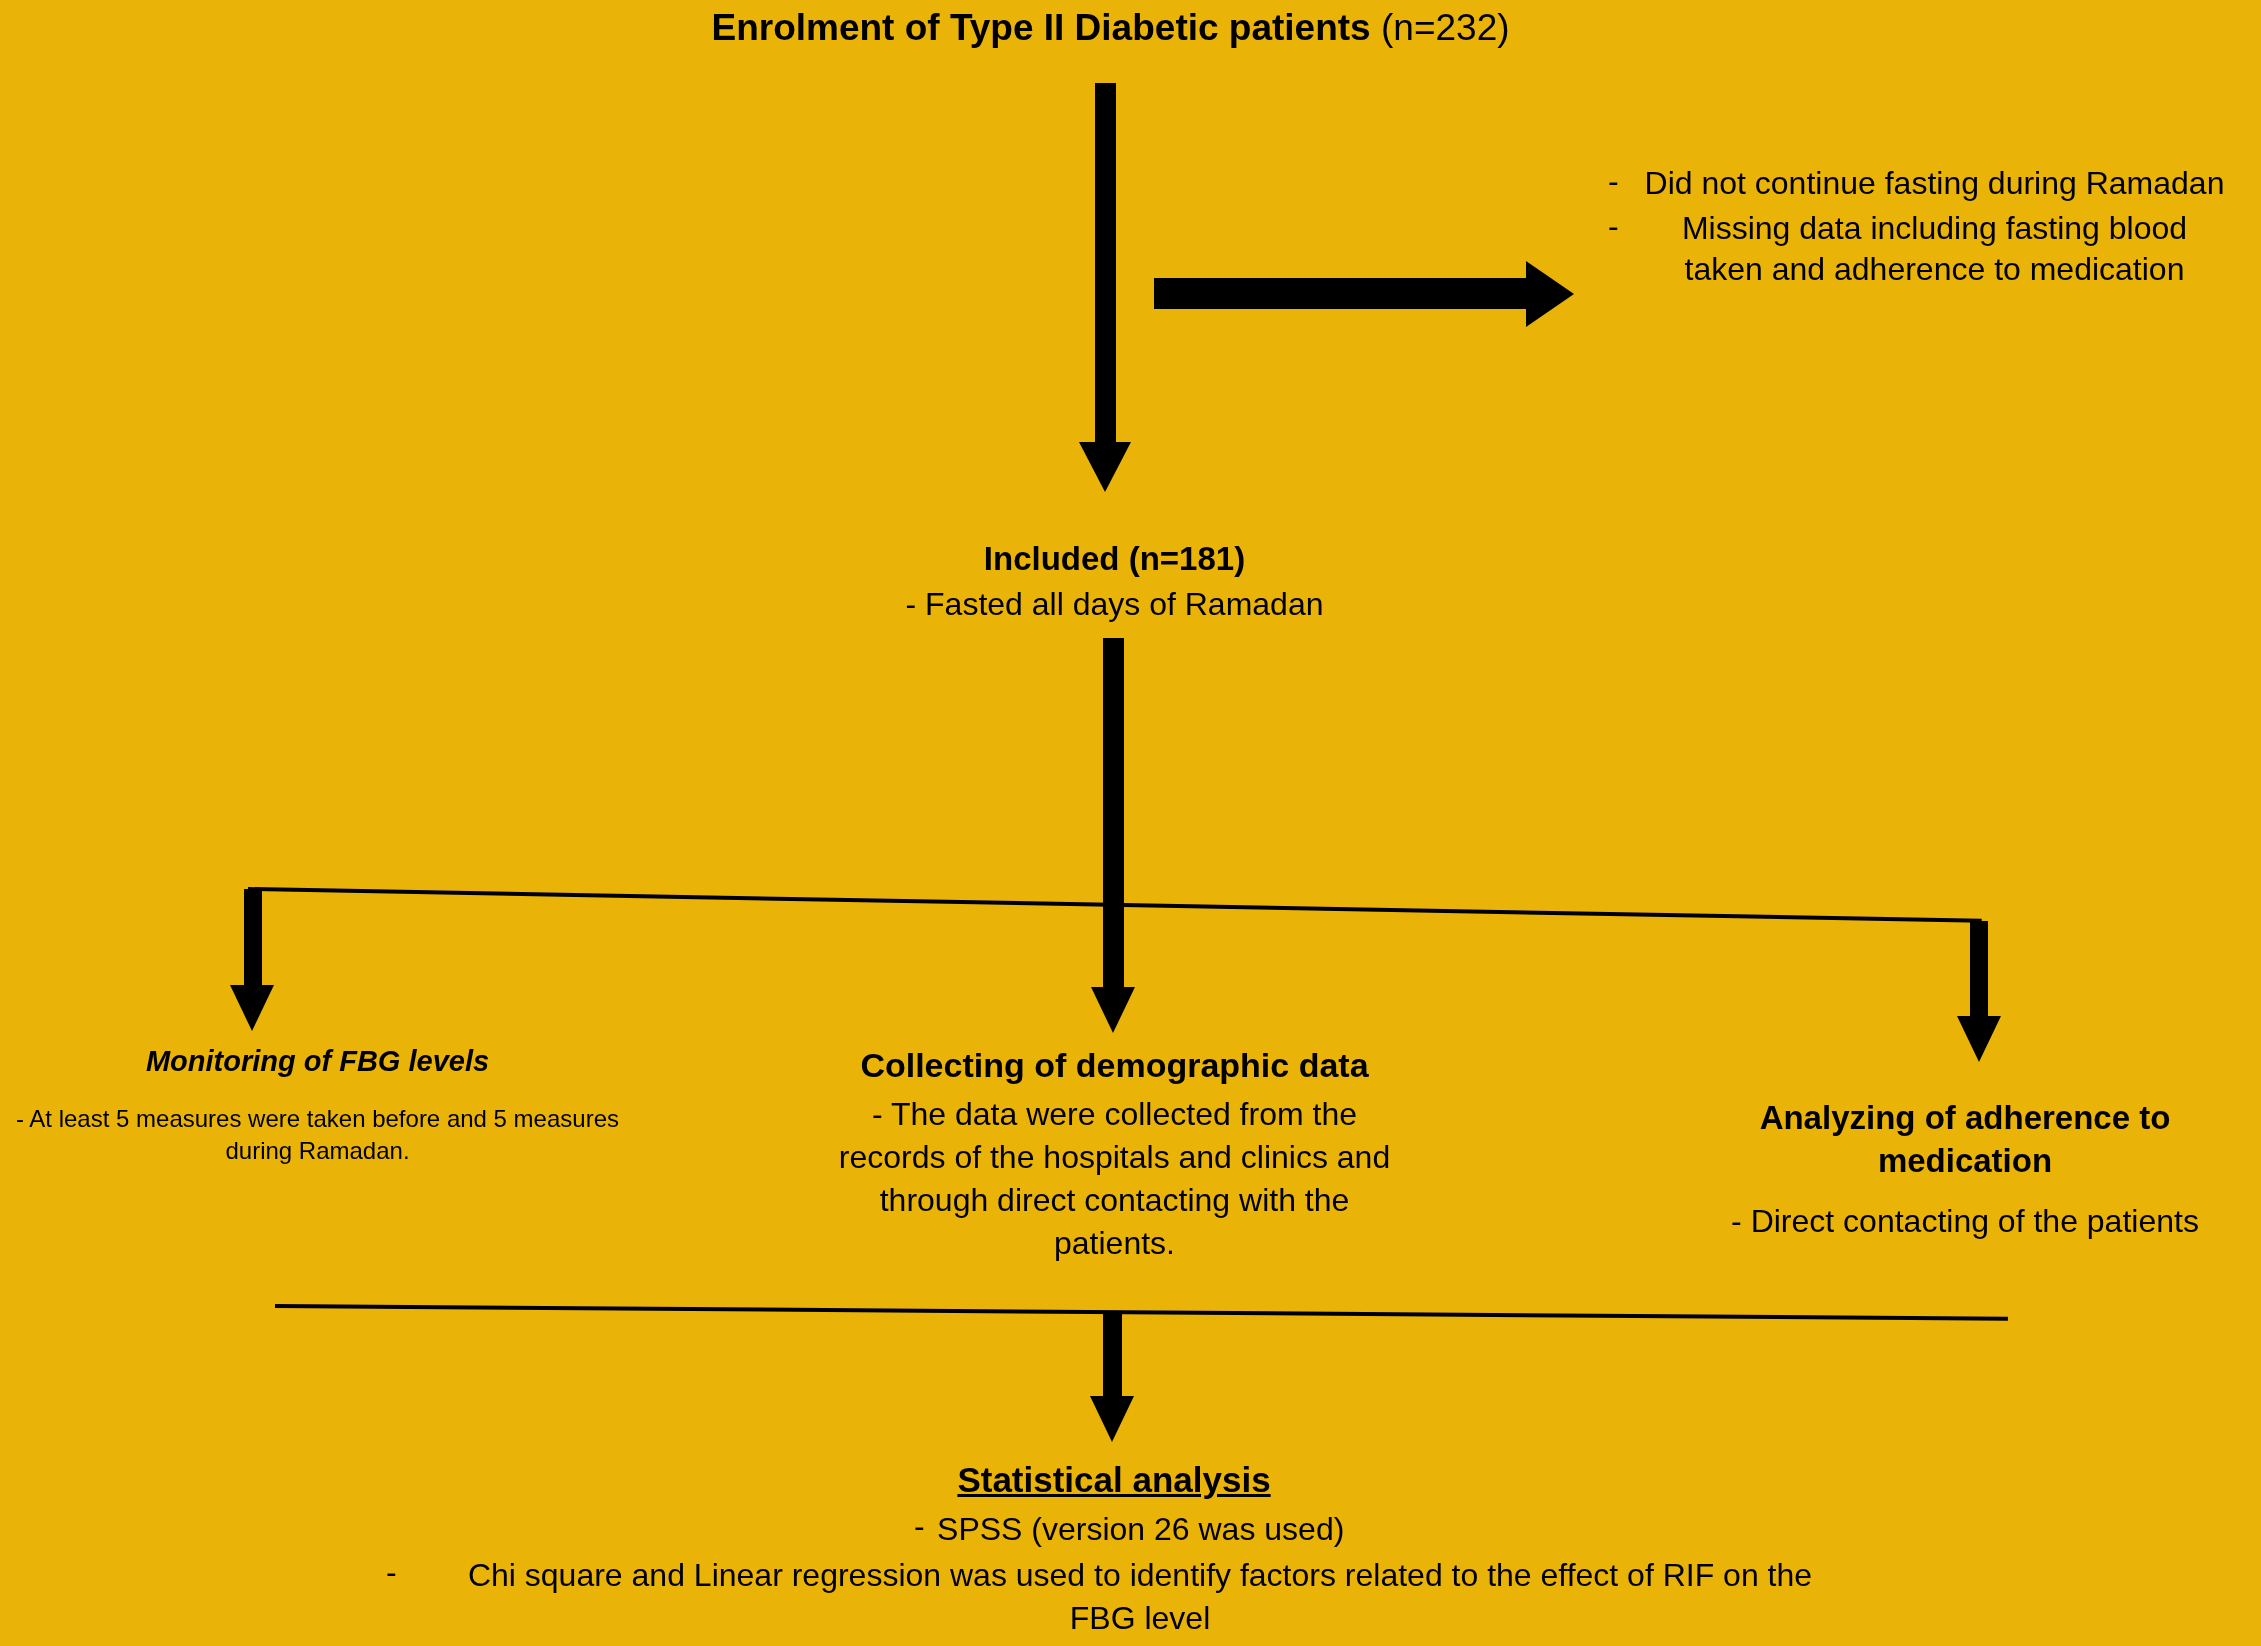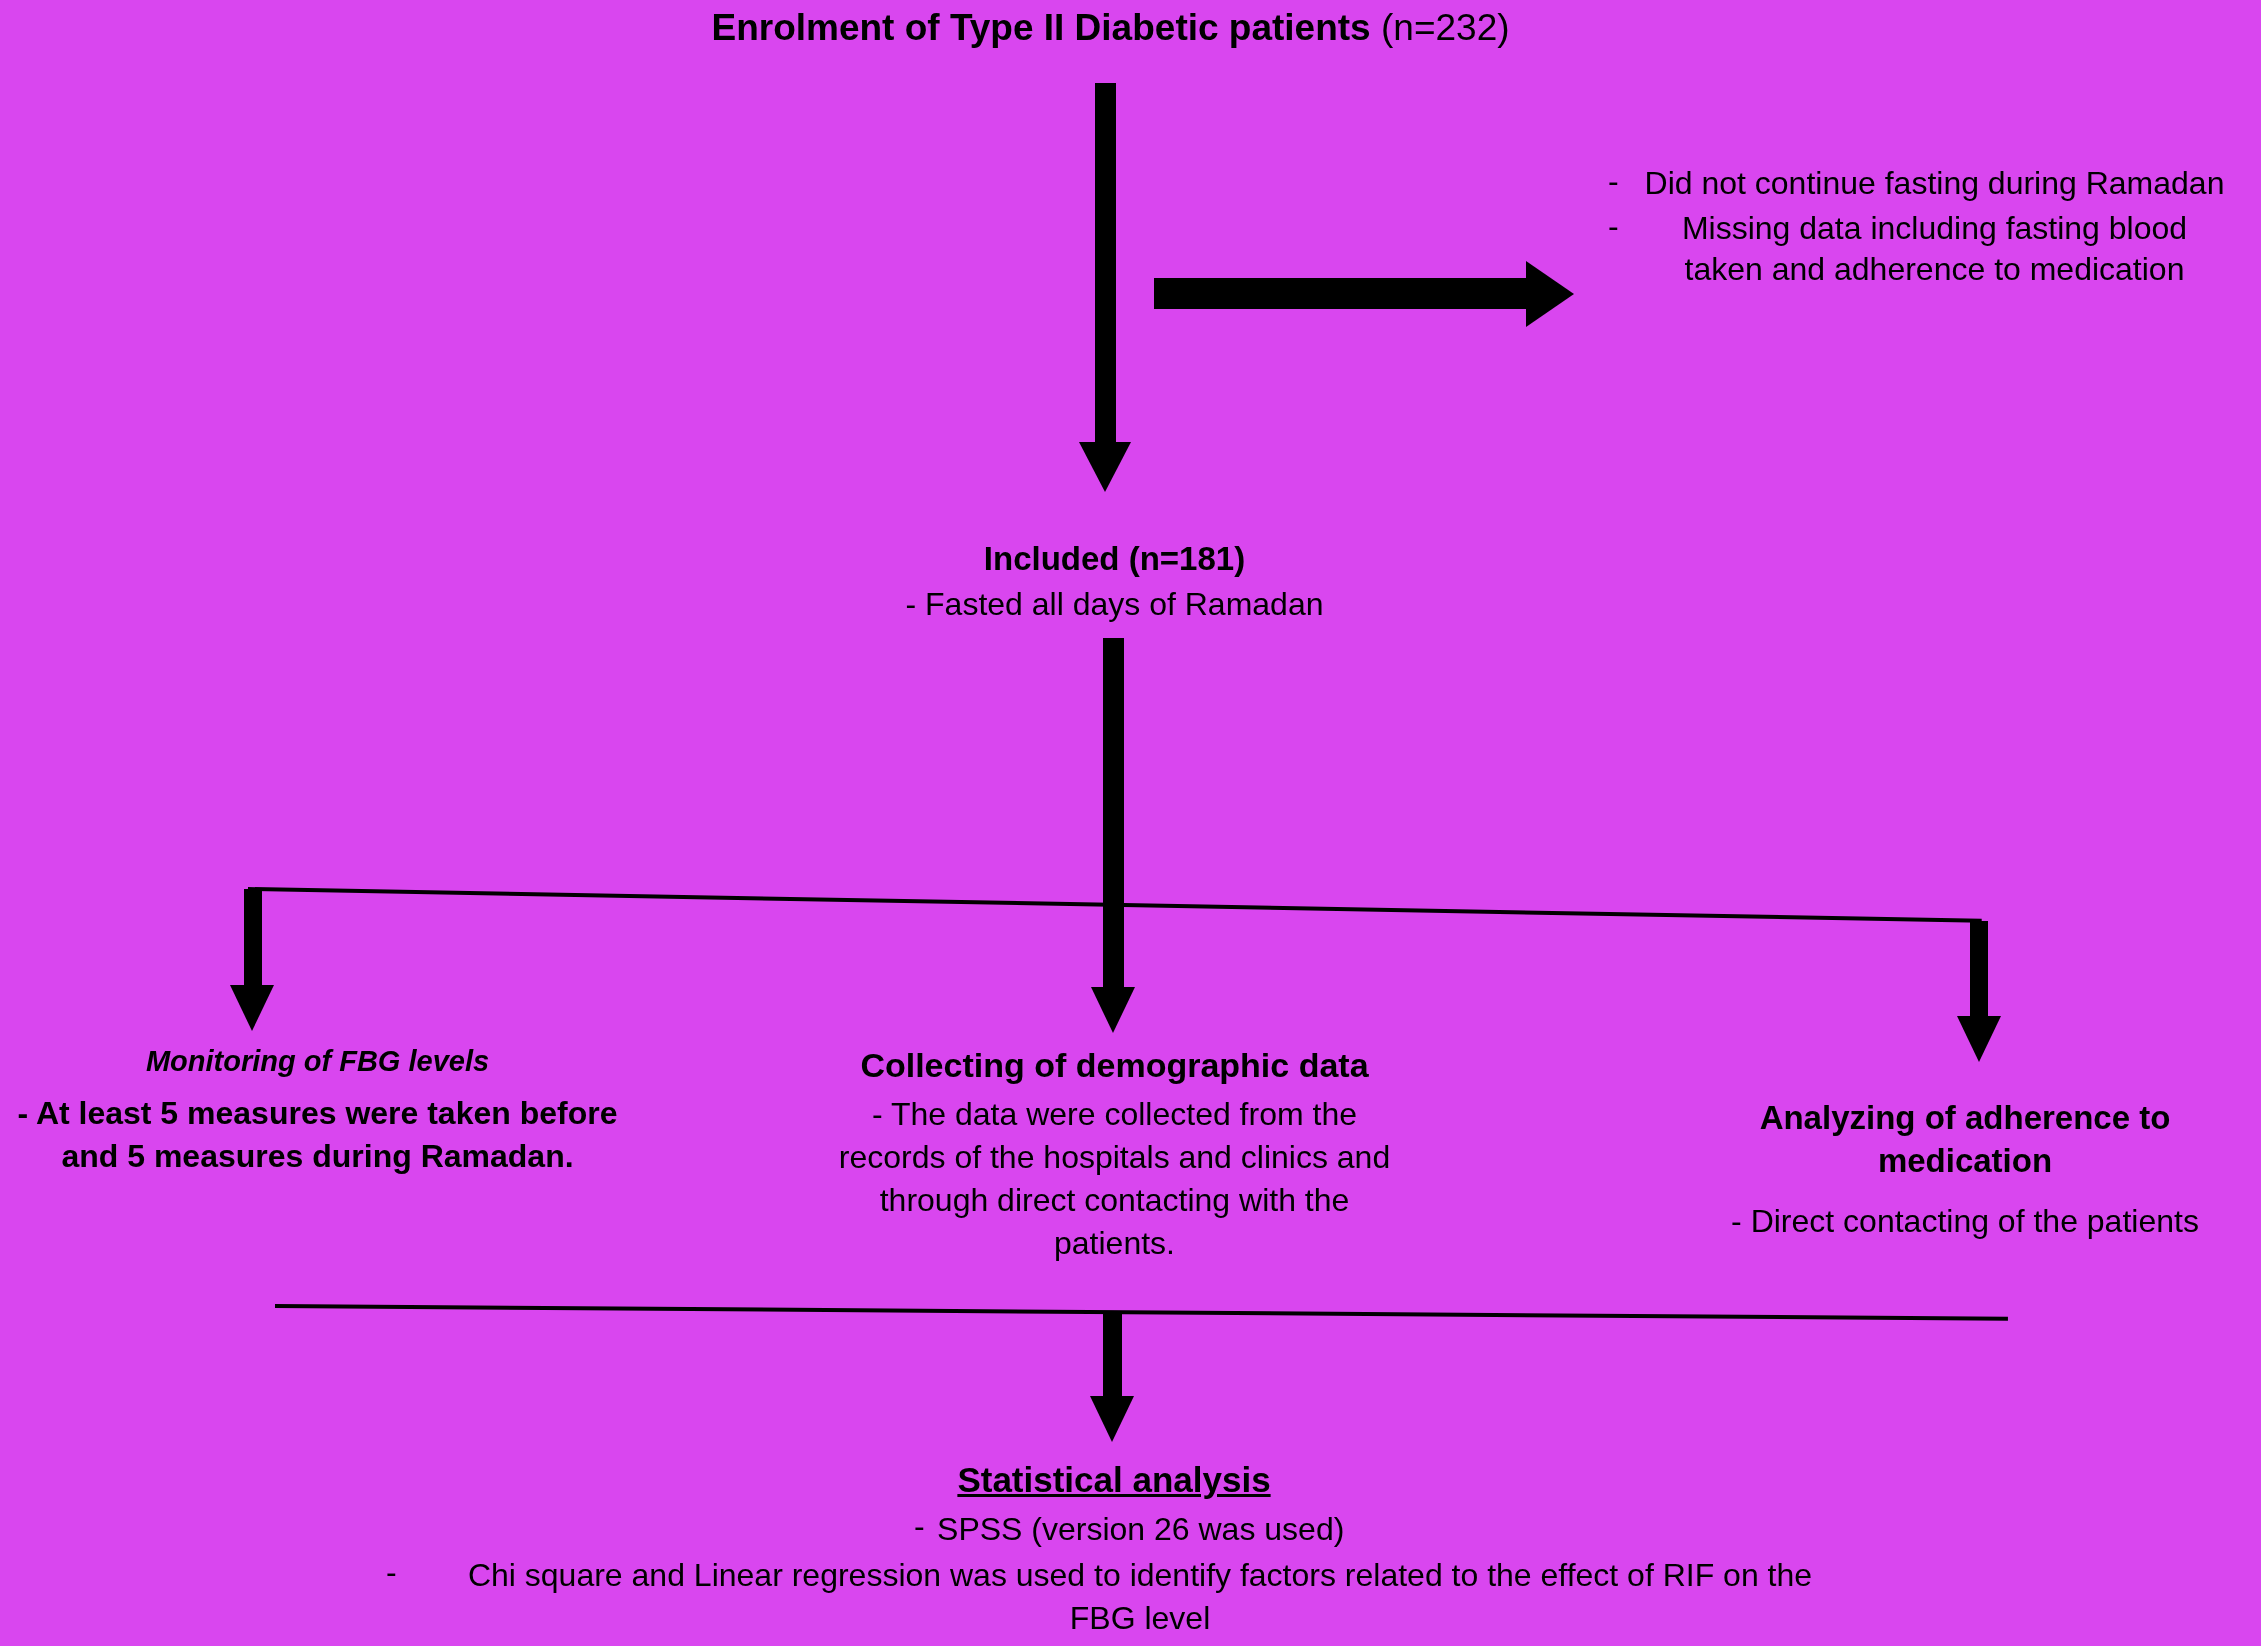--- a/index.html
+++ b/index.html
@@ -4,21 +4,21 @@
 <style>
   html, body {
     margin: 0;
     padding: 0;
     background: #ffffff;
   }
   #canvas {
     position: relative;
     width: 2261px;
     height: 1646px;
-    background: #d946ef;
+    background: #eab308;
     font-family: "Liberation Sans", sans-serif;
     color: #000000;
     overflow: hidden;
   }
   .txt {
     position: absolute;
     color: #000000;
     line-height: 1.32;
   }
   .bold { font-weight: bold; }
@@ -103,21 +103,21 @@
   <div class="vhead-sm" style="left:230px; top:985px;"></div>
 
   <div class="vshaft" style="left:1103px; top:897px; width:21px; height:93px;"></div>
   <div class="vhead-sm" style="left:1091px; top:987px;"></div>
 
   <div class="vshaft" style="left:1970px; top:921px; width:18px; height:98px;"></div>
   <div class="vhead-sm" style="left:1957px; top:1016px;"></div>
 
   <div style="position:absolute; left:7px; top:1043px; width:621px;">
     <div class="bold ctr" style="font-size:29px; line-height:1.3;font-style:italic;">Monitoring of FBG levels</div>
-    <div class="ctr" style="font-size:32px; line-height:1.35; margin-top:11px;font-weight:bold;">- At least 5 measures were taken before and 5 measures during Ramadan.</div>
+    <div class="ctr" style="font-size:24px; line-height:1.35; margin-top:22px;">- At least 5 measures were taken before and 5 measures during Ramadan.</div>
   </div>
 
   <div style="position:absolute; left:818px; top:1043px; width:593px;">
     <div class="bold ctr" style="font-size:34px; line-height:1.3;">Collecting of demographic data</div>
     <div class="ctr" style="font-size:32px; line-height:1.35; margin-top:5.5px;">- The data were collected from the records of the hospitals and clinics and through  direct contacting with the patients.</div>
   </div>
 
   <div style="position:absolute; left:1670px; top:1097px; width:590px;">
     <div class="bold ctr" style="font-size:33px; line-height:1.3;">Analyzing of adherence to medication</div>
     <div class="ctr" style="font-size:32px; line-height:1.35; margin-top:17px;">- Direct contacting of the patients</div>

